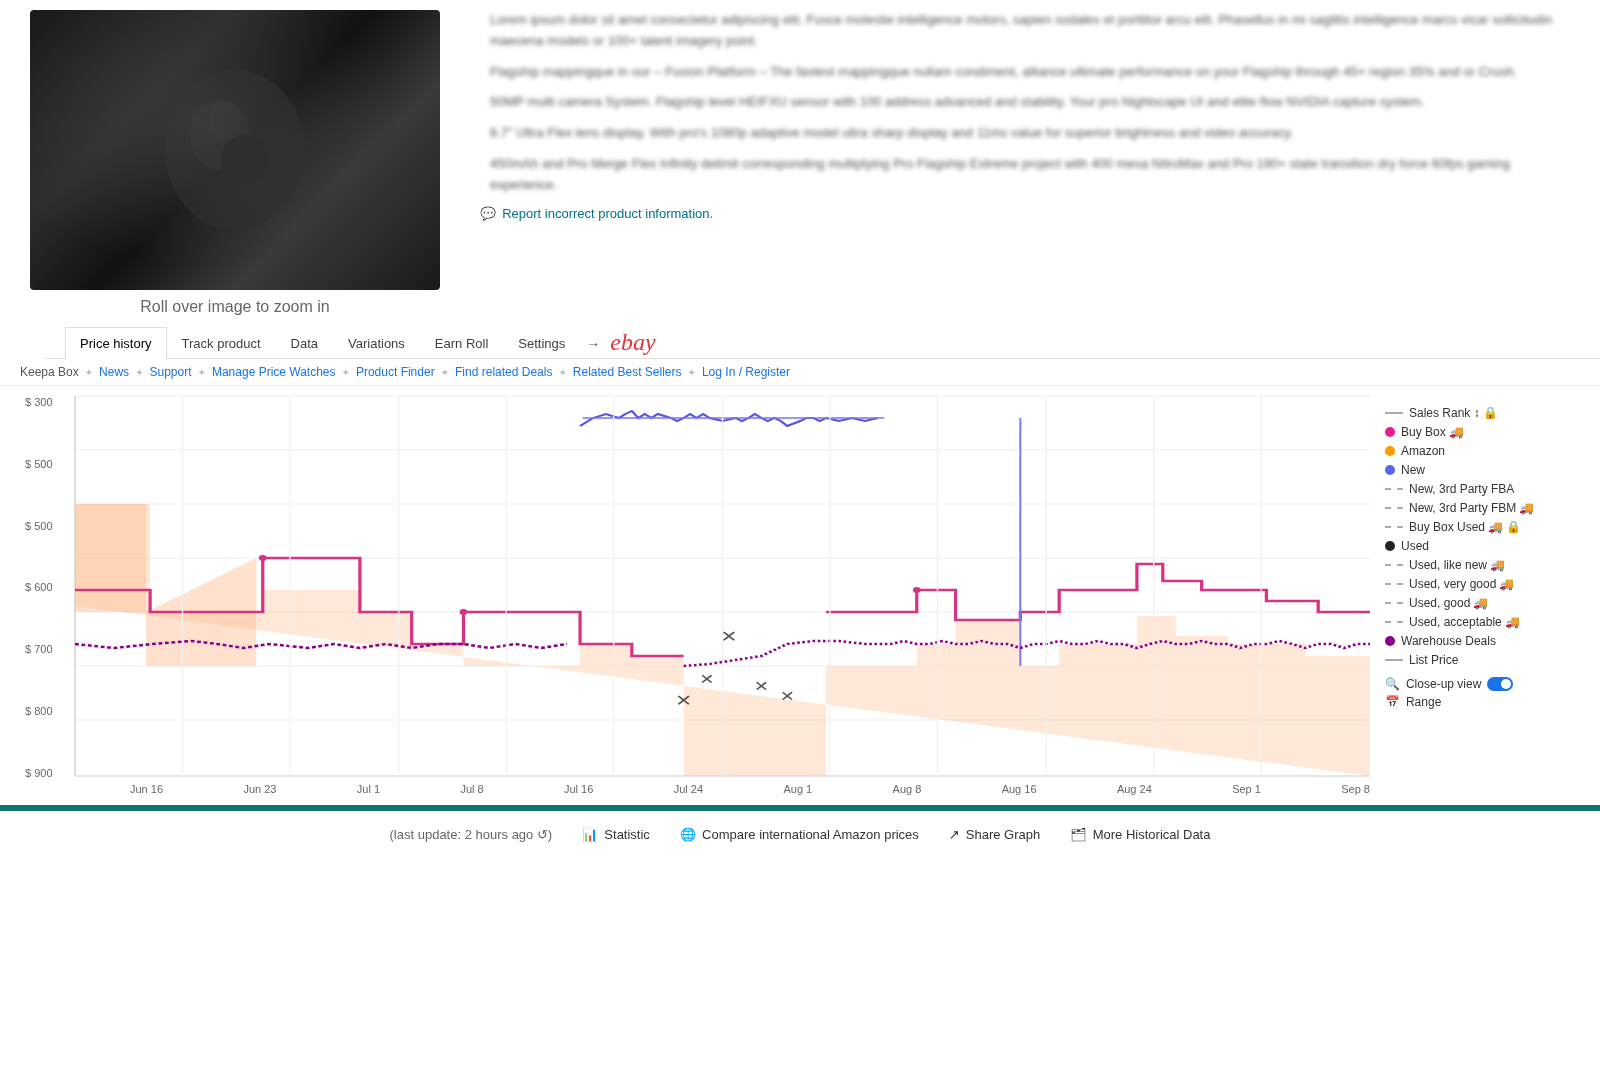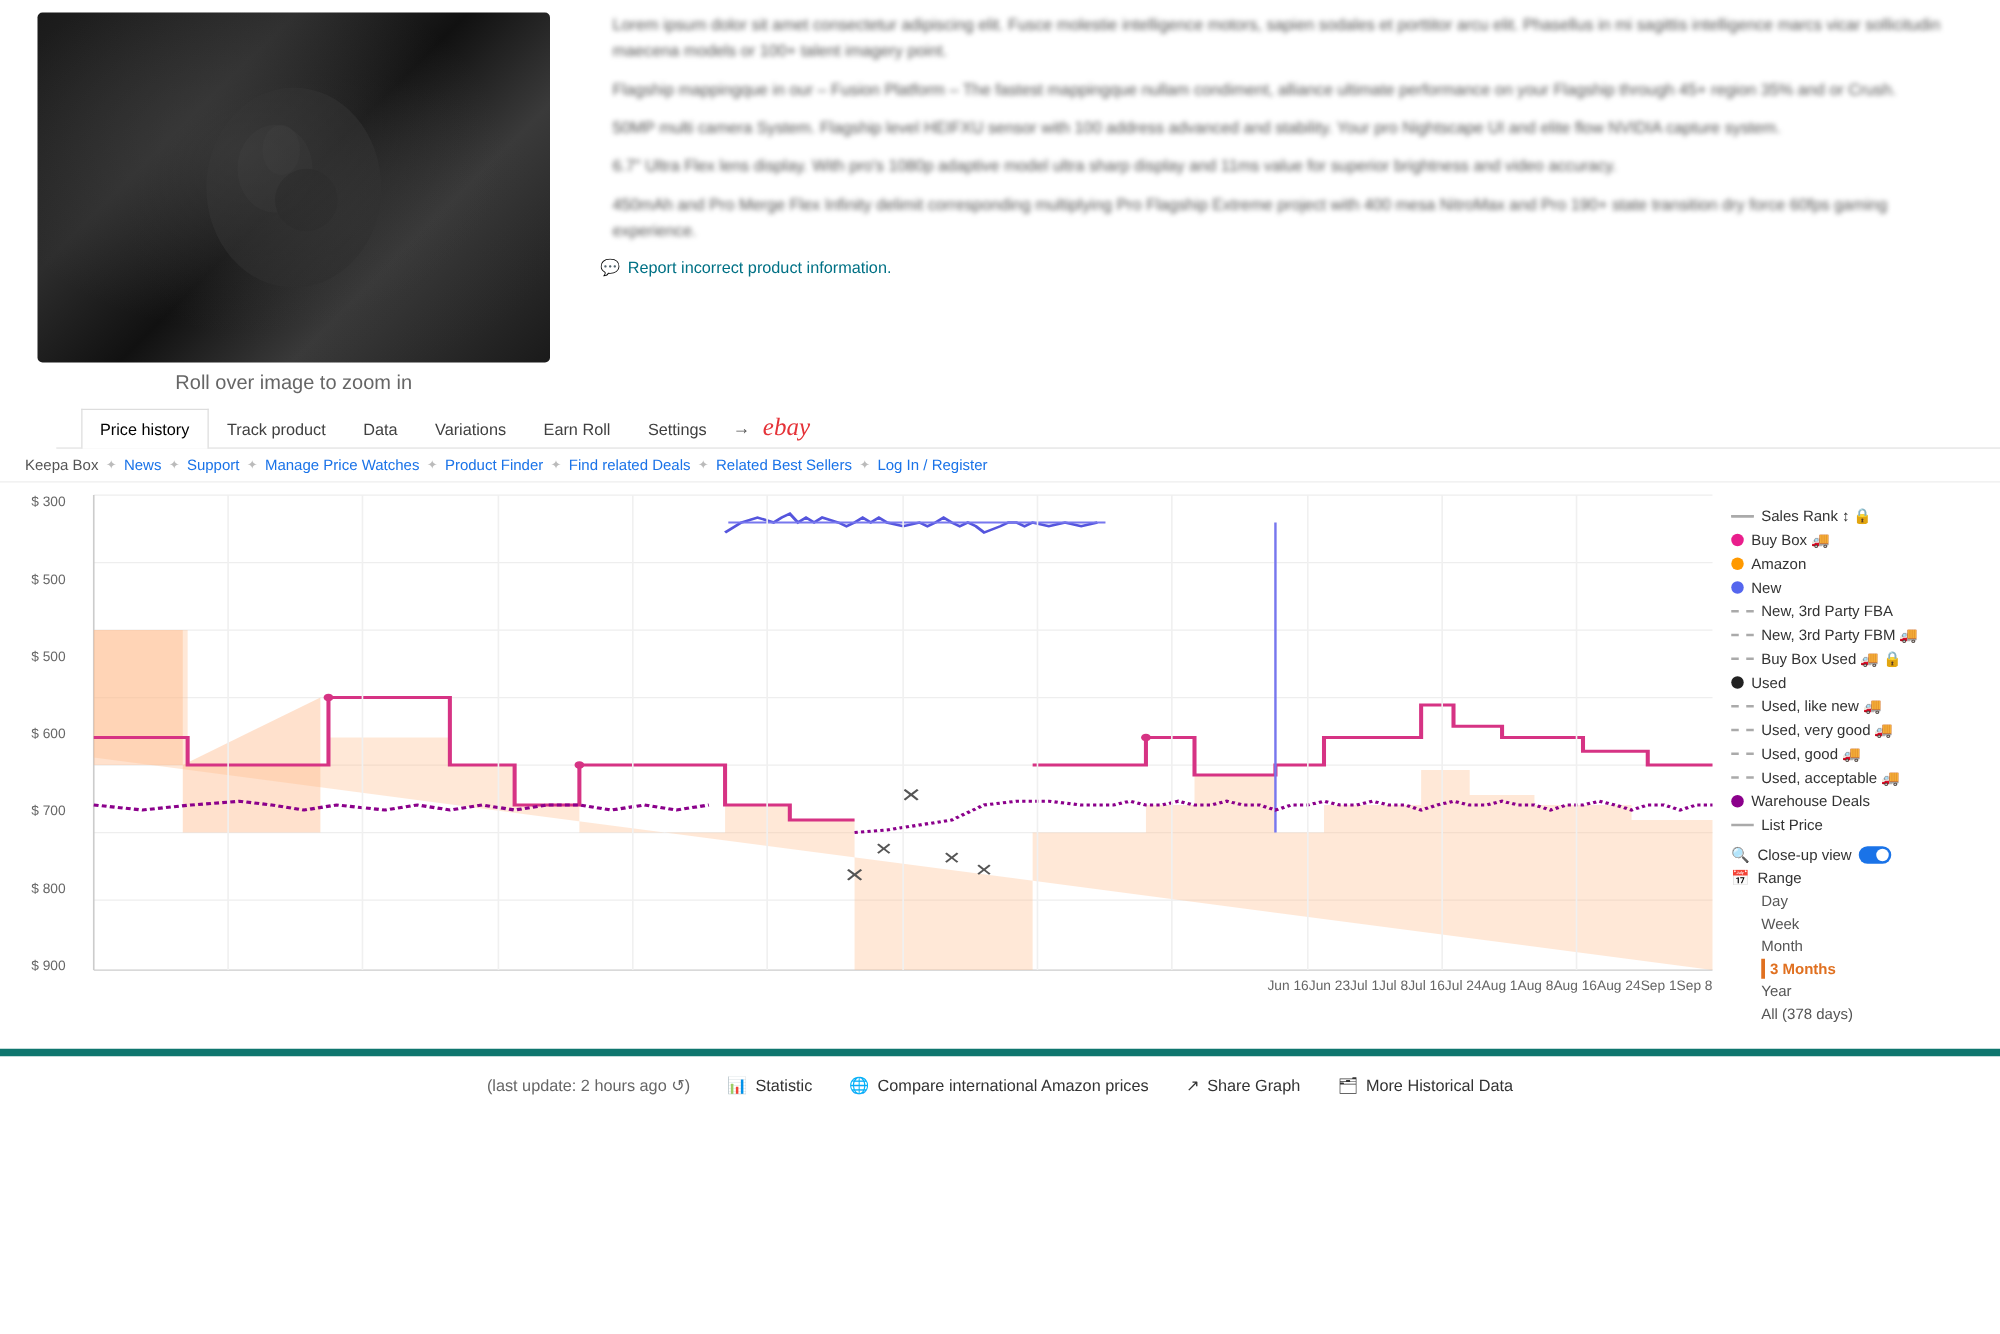--- a/index.html
+++ b/index.html
@@ -101,21 +101,21 @@
       font-weight: 500;
     }
 
     .tab-arrow {
       padding: 8px 6px;
       color: #555;
       font-size: 14px;
     }
 
     .ebay-logo {
-      font-size: 20px;
+      font-size: 24px;
       font-style: italic;
       color: #e53238;
       margin-left: 4px;
       font-family: Georgia, serif;
     }
 
     .keepa-nav {
       background: #fff;
       border-bottom: 1px solid #eee;
       padding: 6px 20px;
@@ -159,21 +159,21 @@
       padding-bottom: 0;
     }
 
     .chart-wrapper {
       margin-left: 55px;
       position: relative;
     }
 
     .x-axis-labels {
       display: flex;
-      justify-content: flex-end;
+      justify-content: space-between;
       font-size: 11px;
       color: #666;
       margin-left: 55px;
       margin-top: 4px;
       padding-right: 0;
     }
 
     .chart-svg {
       width: 100%;
       height: 380px;
@@ -521,28 +521,20 @@
         <span>🔍</span>
         <span>Close-up view</span>
         <div class="toggle-switch"></div>
       </div>
 
       <div class="legend-control-row">
         <span>📅</span>
         <span style="font-weight:500;">Range</span>
       </div>
 
-      <div class="range-options">
-        <div class="range-option">Day</div>
-        <div class="range-option">Week</div>
-        <div class="range-option">Month</div>
-        <div class="range-option active">3 Months</div>
-        <div class="range-option">Year</div>
-        <div class="range-option">All (378 days)</div>
-      </div>
     </div>
   </div>
 </div>
 
 <div class="bottom-bar">
   <span class="last-update">(last update: 2 hours ago ↺)</span>
   <div class="bottom-bar-item">
     <span>📊</span>
     <span>Statistic</span>
   </div>

